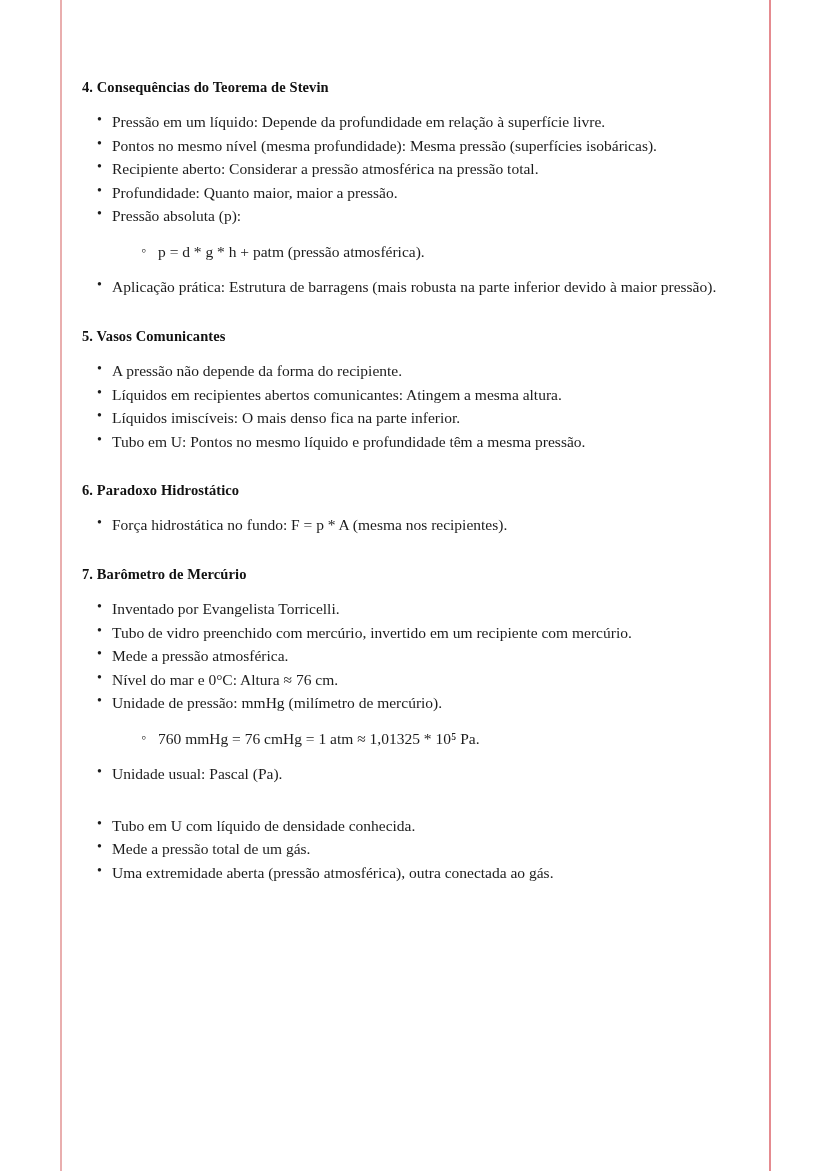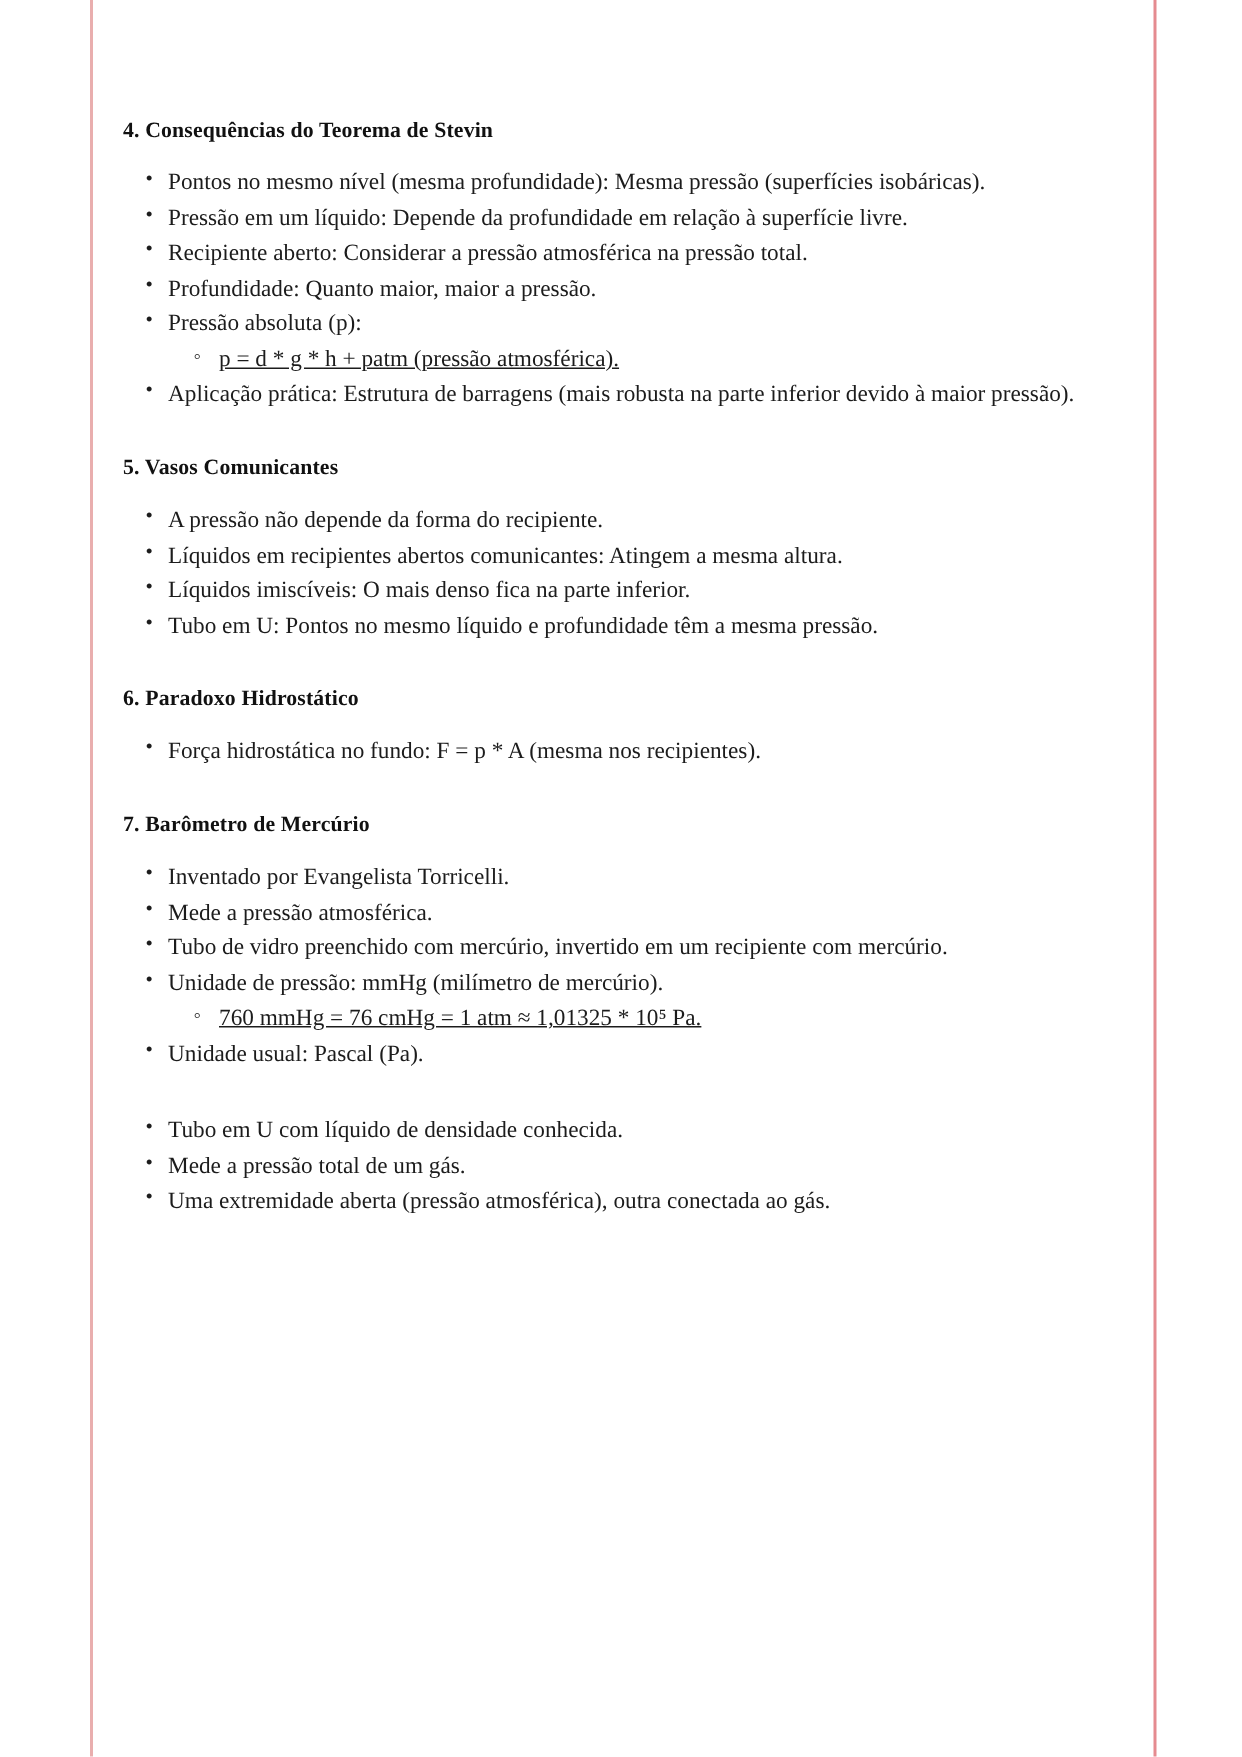--- a/index.html
+++ b/index.html
@@ -83,23 +83,22 @@
     position: absolute;
     left: 15px;
     top: -1px;
     font-size: 14px;
     line-height: 1.62;
     color: #1c1c1c;
   }
 
   ul.sub-bullets {
     list-style: none;
-    margin: 0;
-    padding: 0;
-    text-decoration: underline;
+    margin: 12px;
+    padding: 0;
   }
   ul.sub-bullets > li.sub-bullet-item {
     position: relative;
     padding-left: 34px;
     font-size: 15.5px;
     line-height: 1.52;
     color: #1c1c1c;
   }
   ul.sub-bullets > li.sub-bullet-item::before {
     content: "\25E6";
@@ -118,24 +117,24 @@
 
   <div class="page-rule left" style="background: rgb(233, 174, 174);"></div>
   <div class="page-rule right" style="background: rgb(229, 139, 144);"></div>
 
   <div class="content">
 
     <div class="section">
       <h2 class="section-heading">4. Consequências do Teorema de Stevin</h2>
       <ul class="bullets">
         <li class="bullet-item">
+          <span class="li-text">Pressão em um líquido: Depende da profundidade em relação à superfície livre.</span>
+        </li>
+        <li class="bullet-item">
           <span class="li-text">Pontos no mesmo nível (mesma profundidade): Mesma pressão (superfícies isobáricas).</span>
-        </li>
-        <li class="bullet-item">
-          <span class="li-text">Pressão em um líquido: Depende da profundidade em relação à superfície livre.</span>
         </li>
         <li class="bullet-item">
           <span class="li-text">Recipiente aberto: Considerar a pressão atmosférica na pressão total.</span>
         </li>
         <li class="bullet-item">
           <span class="li-text">Profundidade: Quanto maior, maior a pressão.</span>
         </li>
         <li class="bullet-item">
           <span class="li-text">Pressão absoluta (p):</span>
           <ul class="sub-bullets">
@@ -177,24 +176,27 @@
       </ul>
     </div>
 
     <div class="section">
       <h2 class="section-heading">7. Barômetro de Mercúrio</h2>
       <ul class="bullets">
         <li class="bullet-item">
           <span class="li-text">Inventado por Evangelista Torricelli.</span>
         </li>
         <li class="bullet-item">
+          <span class="li-text">Tubo de vidro preenchido com mercúrio, invertido em um recipiente com mercúrio.</span>
+        </li>
+        <li class="bullet-item">
           <span class="li-text">Mede a pressão atmosférica.</span>
         </li>
         <li class="bullet-item">
-          <span class="li-text">Tubo de vidro preenchido com mercúrio, invertido em um recipiente com mercúrio.</span>
+          <span class="li-text">Nível do mar e 0°C: Altura ≈ 76 cm.</span>
         </li>
         <li class="bullet-item">
           <span class="li-text">Unidade de pressão: mmHg (milímetro de mercúrio).</span>
           <ul class="sub-bullets">
             <li class="sub-bullet-item">
               <span class="li-text">760 mmHg = 76 cmHg = 1 atm ≈ 1,01325 * 10⁵ Pa.</span>
             </li>
           </ul>
         </li>
         <li class="bullet-item">

